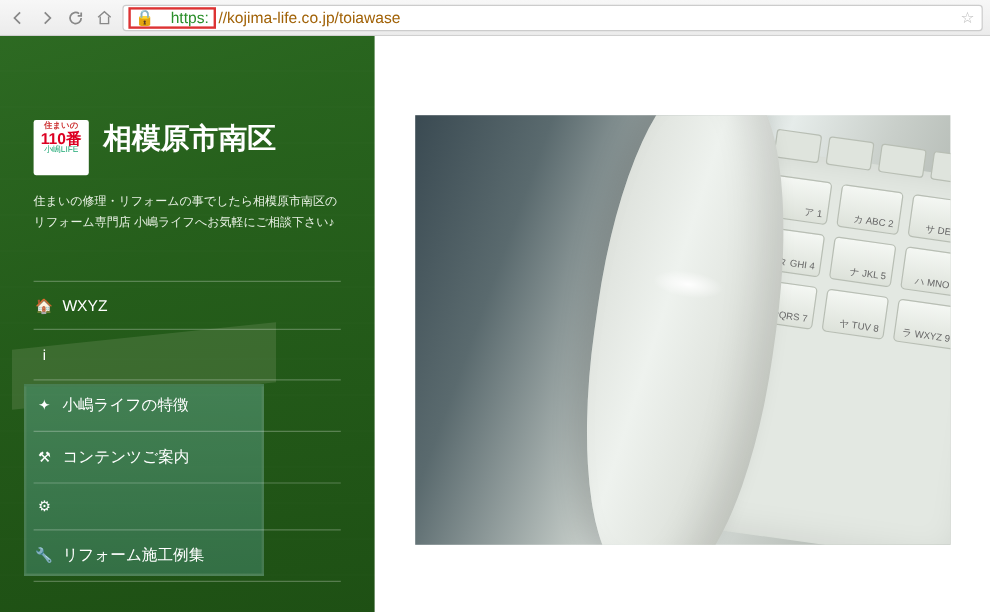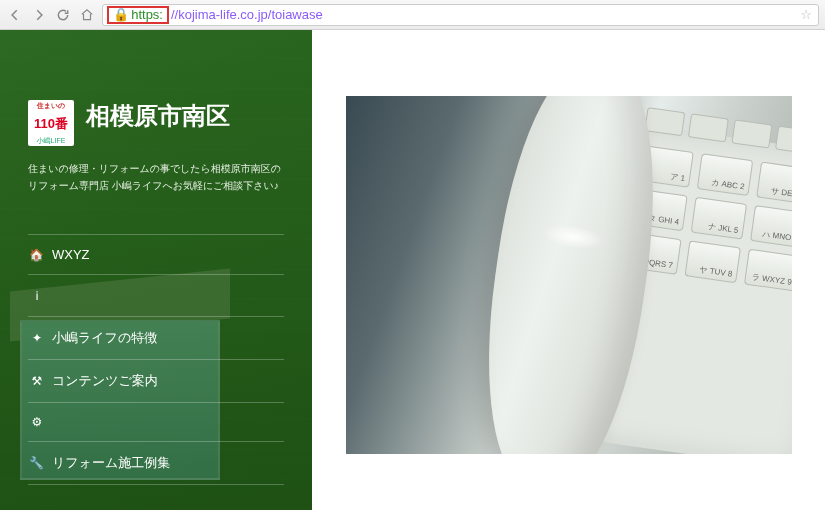--- a/index.html
+++ b/index.html
@@ -5,39 +5,39 @@
   * { margin: 0; padding: 0; box-sizing: border-box; }
   body { font-family: "Hiragino Kaku Gothic Pro", Meiryo, sans-serif; width: 825px; height: 510px; overflow: hidden; background: #fff; }
 
   
   .toolbar { height: 30px; background: linear-gradient(#f7f7f7, #ececec); border-bottom: 1px solid #d0d0d0; display: flex; align-items: center; padding: 0 6px; gap: 6px; }
   .nav-btn { width: 18px; height: 18px; display: flex; align-items: center; justify-content: center; color: #888; border-radius: 3px; cursor: default; }
   .nav-btn svg { width: 14px; height: 14px; }
   .omnibox { flex: 1; height: 22px; background: #fff; border: 1px solid #ccc; border-radius: 3px; display: flex; align-items: center; padding: 0 4px; font-size: 13px; color: #333; }
   .omnibox .https-box { border: 2px solid #d33; padding: 0 4px; display: flex; align-items: center; gap: 2px; height: 18px; }
   .lock { color: #2a8f2a; }
-  .https-text { color: #2a8f2a; }
-  .url-rest { color: #8b5cf6; margin-left: 2px; }
+  .https-text { color: #2a8f2a; margin-left: 11px; }
+  .url-rest { color: #a16207; margin-left: 2px; }
   .star { color: #bbb; margin-right: 2px; }
 
   
   .content { display: flex; height: 480px; }
   .sidebar { width: 312px; height: 100%; position: relative; color: #fff; }
   .sidebar-bg { position: absolute; inset: 0; background: linear-gradient(135deg, #4a8a3a, #2e6b22 40%, #1f5216); }
   .sidebar-bg::before { content: ""; position: absolute; inset: 0; background:
       linear-gradient(rgba(40,100,30,0.85), rgba(30,80,20,0.9)),
       repeating-linear-gradient(0deg, rgba(255,255,255,0.05) 0 2px, transparent 2px 30px);
   }
   
   .house-hint { position: absolute; left: -20px; top: 210px; width: 260px; height: 260px; opacity: 0.35; }
   .house-hint .wall { position: absolute; left: 40px; top: 80px; width: 200px; height: 160px; background: linear-gradient(#7fc9c0, #5aa79e); border: 2px solid rgba(255,255,255,0.3); }
   .house-hint .roof { position: absolute; left: 30px; top: 40px; width: 220px; height: 50px; background: #6b8c5a; transform: skewY(-6deg); }
   .sidebar-inner { position: relative; padding: 70px 28px 0; }
   .brand { display: flex; gap: 12px; margin-bottom: 14px; }
-  .logo { width: 46px; height: 46px; background: #fff; border-radius: 2px; display: flex; flex-direction: column; align-items: center; justify-content: space-between; font-size: 7px; color: #c33; line-height: 1; padding: 2px; }
+  .logo { width: 46px; height: 46px; background: #fff; border-radius: 2px; display: flex; flex-direction: column; align-items: center; justify-content: flex-start; font-size: 7px; color: #c33; line-height: 1; padding: 2px; }
   .logo .top { font-weight: bold; }
   .logo .num { font-size: 13px; font-weight: bold; color: #d02; }
   .logo .mid { color: #2a7; font-size: 7px; }
   .title { font-size: 24px; font-weight: bold; line-height: 1.3; }
   .tagline { font-size: 10px; line-height: 1.7; color: #e8f0e4; margin-bottom: 40px; }
 
   .nav { list-style: none; }
   .nav li { border-top: 1px solid rgba(255,255,255,0.25); padding: 12px 2px; font-size: 13px; display: flex; align-items: center; gap: 8px; cursor: pointer; }
   .nav li:last-child { border-bottom: 1px solid rgba(255,255,255,0.25); }
   .nav .nicon { width: 14px; display: inline-flex; justify-content: center; font-size: 12px; }

